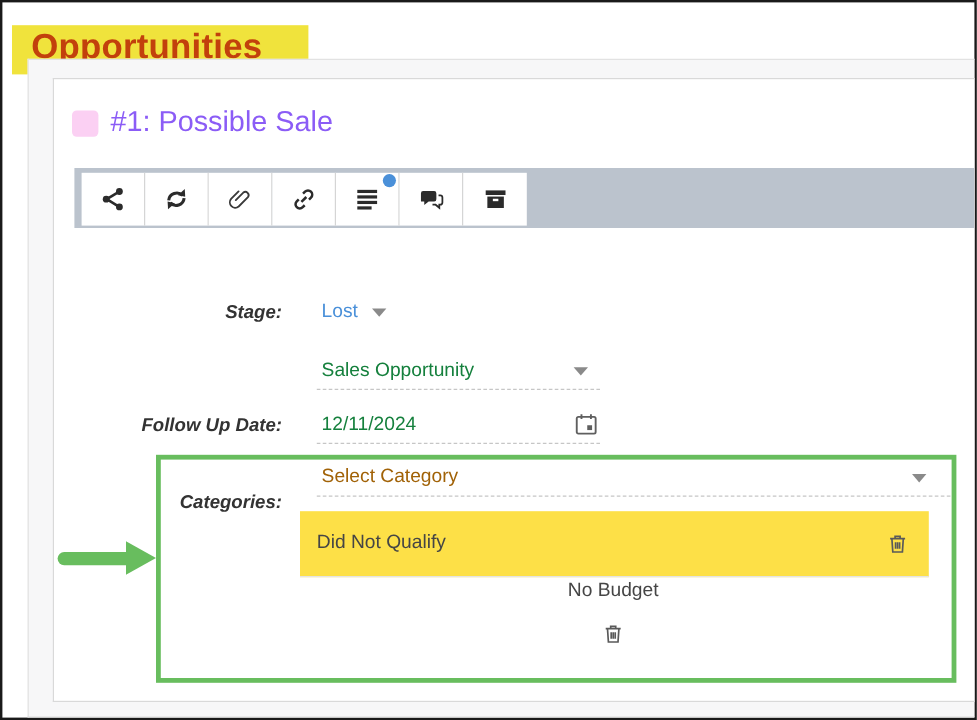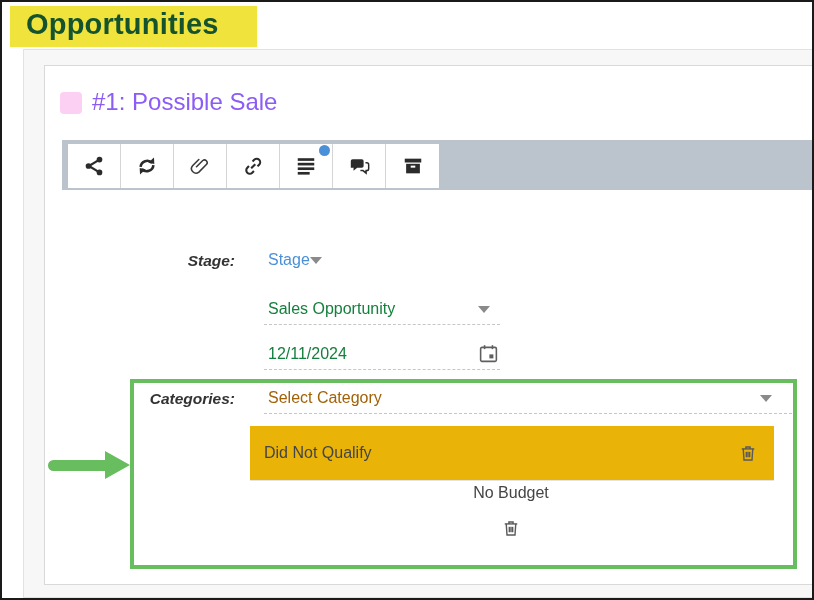--- a/index.html
+++ b/index.html
@@ -2,22 +2,22 @@
 <html><head>
 <meta charset="utf-8">
 <style>
   * { margin:0; padding:0; box-sizing:border-box; }
   body { font-family:"Liberation Sans", sans-serif; background:#ffffff; }
   .frame {
     position:relative; width:814px; height:600px;
     border:2px solid #1a1a1a; background:#ffffff; overflow:hidden;
   }
   .page-title {
-    position:absolute; left:8px; top:4px;
-    background:#f0e33c; color:#14532d;
+    position:absolute; left:8px; top:19px;
+    background:#f0e33c; color:#c2410c;
     font-size:29px; font-weight:bold;
     padding:2px 38px 6px 16px; letter-spacing:0.2px;
   }
   .outer-panel {
     position:absolute; left:21px; top:47px; right:-10px; height:549px;
     background:#f7f7f8; border:1px solid #e2e2e2; border-right:none;
   }
   .card {
     position:absolute; left:42px; top:63px; right:-10px; height:520px;
     background:#ffffff; border:1px solid #d9d9d9; border-right:none;
@@ -75,21 +75,21 @@
   .arrow-head {
     position:absolute; left:103px; top:449px; width:0; height:0;
     border-top:14px solid transparent; border-bottom:14px solid transparent;
     border-left:25px solid #68bd5e;
   }
   .cat-row {
     position:absolute; left:248px; width:524px; height:55px;
     display:flex; align-items:center; justify-content:space-between;
     padding:0 16px 0 14px; font-size:16px; color:#454545;
   }
-  .cat-row.alt { background:#eab308; border-bottom:1px solid #e4e4e4; }
+  .cat-row.alt { background:#fde047; border-bottom:1px solid #e4e4e4; }
   .trash-btn { color:#5a5a5a; cursor:pointer; display:flex; align-items:center; }
   .cal-btn { position:absolute; left:476px; top:341px; color:#5f5f5f; cursor:pointer; }
   svg { display:block; }
 </style>
 </head>
 <body>
 
 <div class="frame">
 
   <div class="page-title">Opportunities</div>
@@ -171,39 +171,40 @@
         <svg width="22" height="22" viewBox="0 0 24 24" fill="#2b2b2b">
           <rect x="3" y="4" width="18" height="4.2"></rect>
           <rect x="4.5" y="9.6" width="15" height="10.4"></rect>
           <rect x="9.5" y="11.6" width="5" height="2.2" fill="#ffffff"></rect>
         </svg>
       </span>
     </div>
   </div>
 
   <div class="form-label" style="top:250px;">Stage:</div>
-  <div class="form-value stage-value" style="left:266px; top:249px;">Stage</div>
+  <div class="form-value stage-value" style="left:266px; top:249px;">Lost</div>
   <div class="caret" style="left:308px; top:255px;"></div>
 
   <div class="dashed-field" style="left:262px; top:293px; width:236px;"></div>
   <div class="form-value" style="left:266px; top:298px;">Sales Opportunity</div>
   <div class="caret" style="left:476px; top:304px;"></div>
 
+  <div class="form-label" style="top:344px;">Follow Up Date:</div>
   <div class="dashed-field" style="left:262px; top:338px; width:236px;"></div>
   <div class="form-value" style="left:266px; top:343px;">12/11/2024</div>
   <div class="cal-btn">
     <svg width="21" height="21" viewBox="0 0 24 24" fill="none" stroke="#5f5f5f" stroke-width="1.8">
       <rect x="3" y="5" width="18" height="16" rx="1.5"></rect>
       <line x1="7.5" y1="2.5" x2="7.5" y2="7"></line>
       <line x1="16.5" y1="2.5" x2="16.5" y2="7"></line>
       <rect x="13" y="13" width="4.6" height="4.6" fill="#5f5f5f" stroke="none"></rect>
     </svg>
   </div>
 
-  <div class="form-label" style="top:388px;text-align:right;">Categories:</div>
+  <div class="form-label" style="top:408px;text-align:right;">Categories:</div>
   <div class="dashed-field" style="left:262px; top:382px; width:528px;"></div>
   <div class="form-value" style="left:266px; top:387px; color:#a16207;">Select Category</div>
   <div class="caret" style="left:758px; top:393px;"></div>
 
   <div class="cat-row alt" style="top:424px;">
     <span>Did Not Qualify</span>
     <span class="trash-btn">
       <svg width="20" height="21" viewBox="0 0 24 24" fill="none" stroke="#5a5a5a" stroke-width="1.7">
         <path d="M4.5 6.5h15"></path>
         <path d="M9.5 6.5V4.2h5v2.3"></path>

